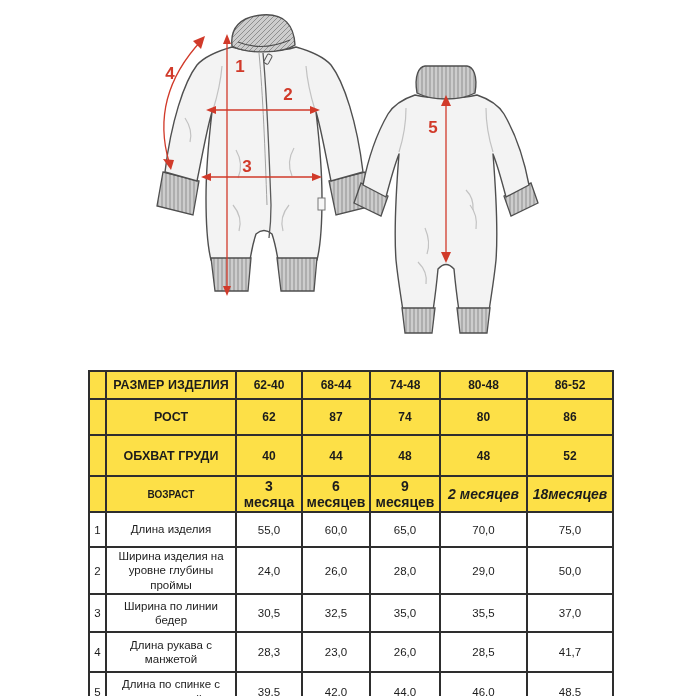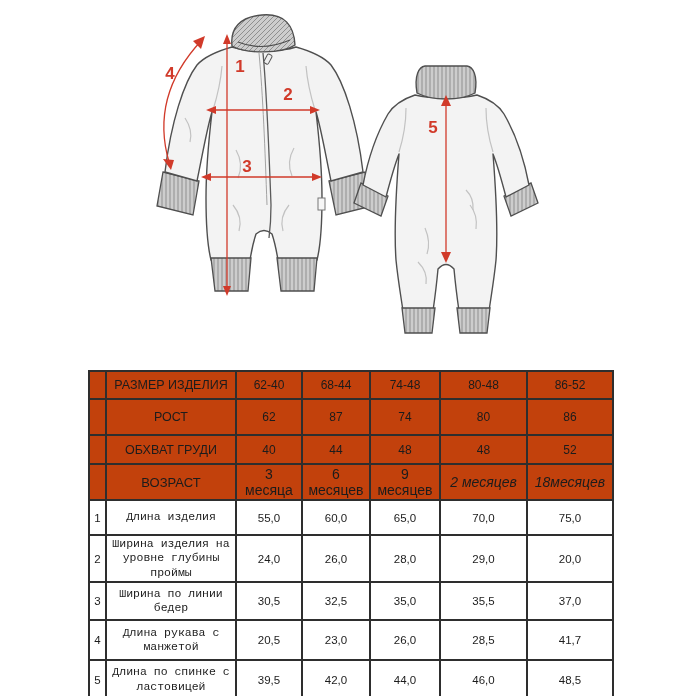--- a/index.html
+++ b/index.html
@@ -9,27 +9,27 @@
   }
   .fig{position:absolute;left:0;top:0;}
   table.size{
     position:absolute;left:88px;top:370px;width:524px;
     border-collapse:collapse;table-layout:fixed;
   }
   table.size td,table.size th{
     border:2px solid #2e2e2e;text-align:center;vertical-align:middle;
     padding:1px 3px;overflow:hidden;font-weight:normal;
   }
-  tr.hrow td,tr.hrow th{background:#c2410c;font-weight:normal;font-size:12px;}
+  tr.hrow td,tr.hrow th{background:#fde047;font-weight:bold;font-size:12px;}
   tr.hrow th.rowlabel{font-size:12.5px;}
   tr.agerow td,tr.agerow th{font-size:14px;}
   td.it{font-style:italic;}
   tr.drow td{font-size:11.5px;background:#ffffff;}
   td.numcell{font-size:11.5px;}
-  td.labelcell{font-size:11.5px;line-height:1.25;font-family:Liberation Mono, monospace;}
+  td.labelcell{font-size:11.5px;line-height:1.25;}
   svg text.rednum{font-family:"Liberation Sans",sans-serif;font-weight:bold;}
 </style>
 </head>
 <body>
 
 <div class="stage">
 
   <svg class="fig" width="695" height="366" viewBox="0 0 695 366">
     <defs>
       <pattern id="ribV" width="4" height="6" patternUnits="userSpaceOnUse">
@@ -182,32 +182,32 @@
       </tr>
       <tr class="hrow" style="height:36px">
         <td></td>
         <th class="rowlabel">РОСТ</th>
         <td>62</td>
         <td>87</td>
         <td>74</td>
         <td>80</td>
         <td>86</td>
       </tr>
-      <tr class="hrow" style="height:29px">
+      <tr class="hrow" style="height:41px">
         <td></td>
         <th class="rowlabel">ОБХВАТ ГРУДИ</th>
         <td>40</td>
         <td>44</td>
         <td>48</td>
         <td>48</td>
         <td>52</td>
       </tr>
       <tr class="hrow agerow" style="height:33px">
         <td></td>
-        <th class="rowlabel" style="font-size:13px">ВОЗРАСТ</th>
+        <th class="rowlabel" style="font-size:10px">ВОЗРАСТ</th>
         <td>3 месяца</td>
         <td>6 месяцев</td>
         <td>9 месяцев</td>
         <td class="it">2 месяцев</td>
         <td class="it">18месяцев</td>
       </tr>
 
       <tr class="drow" style="height:35px">
         <td class="numcell">1</td>
         <td class="labelcell">Длина изделия</td>
@@ -217,35 +217,35 @@
         <td>70,0</td>
         <td>75,0</td>
       </tr>
       <tr class="drow" style="height:39px">
         <td class="numcell">2</td>
         <td class="labelcell">Ширина изделия на уровне глубины проймы</td>
         <td>24,0</td>
         <td>26,0</td>
         <td>28,0</td>
         <td>29,0</td>
-        <td>20,0</td>
+        <td>50,0</td>
       </tr>
       <tr class="drow" style="height:38px">
         <td class="numcell">3</td>
         <td class="labelcell">Ширина по линии бедер</td>
         <td>30,5</td>
         <td>32,5</td>
         <td>35,0</td>
         <td>35,5</td>
         <td>37,0</td>
       </tr>
       <tr class="drow" style="height:40px">
         <td class="numcell">4</td>
         <td class="labelcell">Длина рукава с манжетой</td>
-        <td>20,5</td>
+        <td>28,3</td>
         <td>23,0</td>
         <td>26,0</td>
         <td>28,5</td>
         <td>41,7</td>
       </tr>
       <tr class="drow" style="height:39px">
         <td class="numcell">5</td>
         <td class="labelcell">Длина по спинке с ластовицей</td>
         <td>39,5</td>
         <td>42,0</td>

